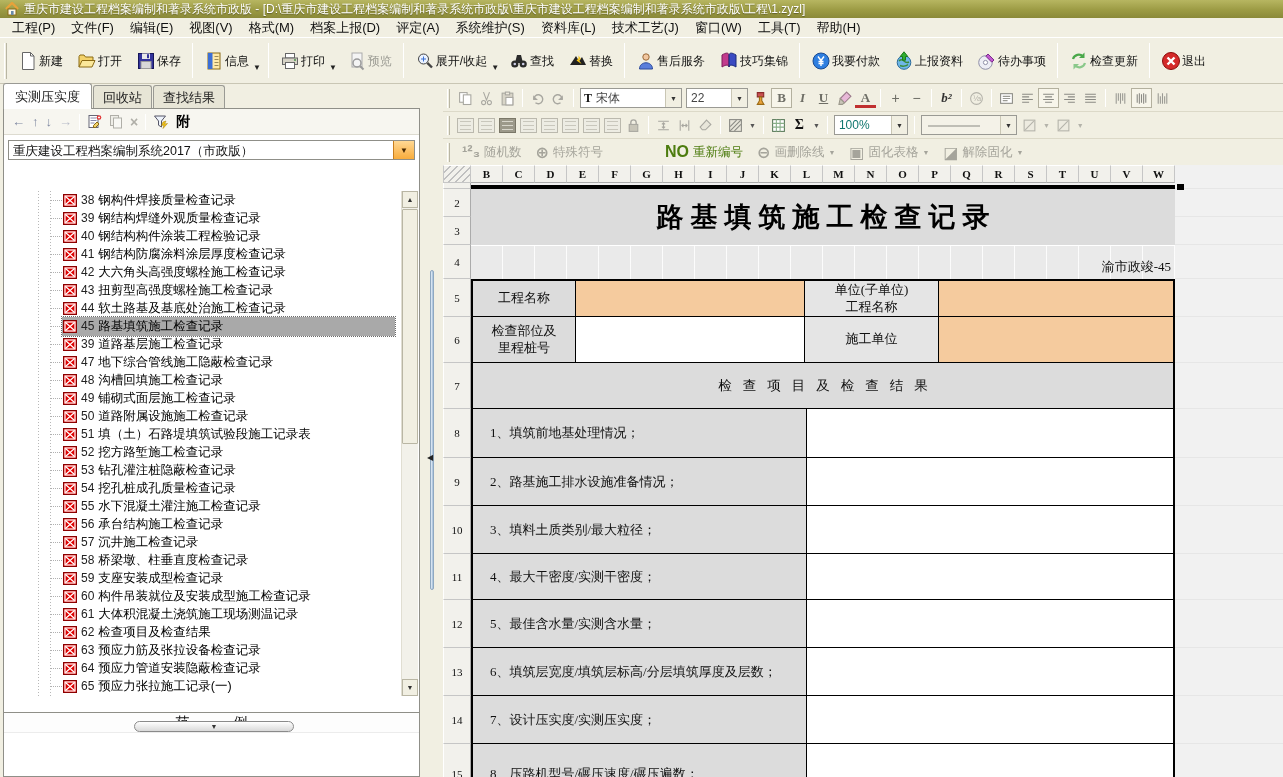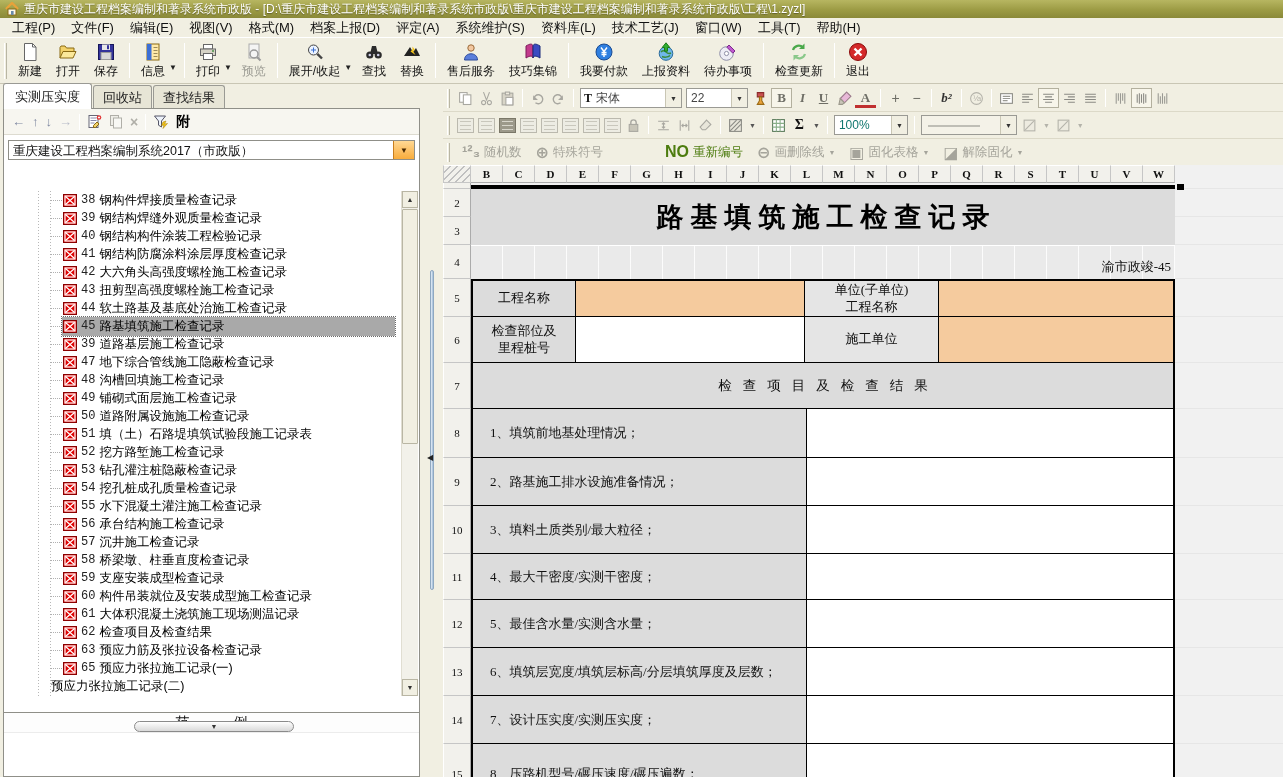--- a/index.html
+++ b/index.html
@@ -15,21 +15,21 @@
   
   .menubar { height:20px; display:flex; align-items:center; background:#F1EFE2; padding-left:4px;
     border-bottom:1px solid #FFFFFF; font-size:13px; }
   .menu-item { padding:2px 8px; cursor:default; }
 
   
   .main-toolbar { height:46px; display:flex; align-items:center; background:#F1EFE2;
     border-bottom:1px solid #C9C6B4; padding:1px 2px; }
   .thandle { width:3px; height:36px; border-left:1px solid #fff; border-right:1px solid #B9B6A4; margin:0 4px 0 2px; }
   .tb-group { display:flex; align-items:center; }
-  .tbtn { display:flex; flex-direction:column; align-items:center; justify-content:center;
+  .tbtn { display:flex; flex-direction:row; align-items:center; justify-content:center;
     padding:2px 7px 1px; gap:1px; font-size:12px; color:#111; }
   .tbtn .i20 { width:20px; height:20px; }
   .tbtn.disabled { color:#9B9B93; }
   .tdrop { font-size:8px; color:#222; margin:14px 3px 0 -3px; }
   .tsep { width:1px; align-self:stretch; margin:4px 4px; background:#C2BFAD; border-right:1px solid #fff; }
 
   
   .left-panel { position:absolute; left:0; top:85px; width:422px; bottom:0; }
   .tabs { display:flex; align-items:flex-end; height:24px; padding-left:3px; }
   .tab { padding:3px 9px 2px; background:#E7E5D6; border:1px solid #9A9A94; border-bottom:none;
@@ -49,21 +49,21 @@
     display:flex; align-items:center; justify-content:center; font-size:8px; color:#4a2a00; }
 
   .tree { position:absolute; left:0; right:0; top:82px; bottom:80px; overflow:hidden; background:#fff; }
   .tree-guide { position:absolute; top:0; bottom:0; width:1px;
     background-image:repeating-linear-gradient(#B8B8B8 0 1px, transparent 1px 3px); }
   .titem { display:flex; align-items:center; height:18px; padding-left:46px; padding-right:24px; position:relative; }
   .tstub { width:12px; height:0; border-top:1px dotted #B0B0B0; flex:0 0 auto; }
   .tbody { display:flex; align-items:center; gap:4px; padding:1px 4px 1px 1px; flex:1; min-width:0; }
   .tbody.selected { background:#A9A9A9; outline:1px dotted #6a6a6a; }
   .ricon { flex:0 0 auto; width:14px; height:13px; }
-  .tnum { color:#222; font-size:12px;font-family:Liberation Mono, monospace; }
+  .tnum { color:#222; font-size:12px; }
   .tlabel { color:#000; font-size:12.5px; white-space:nowrap; overflow:hidden; }
 
   .vscroll { position:absolute; right:1px; top:82px; bottom:80px; width:17px; background:#F2F1EA; border-left:1px solid #E0DED2; }
   .sb-btn { height:17px; background:#F1EFE2; border:1px solid #B9B6A4; display:flex; align-items:center; justify-content:center;
     font-size:7px; color:#333; }
   .sb-btn.bottom { position:absolute; bottom:0; left:0; right:0; }
   .sb-thumb { position:absolute; left:0; right:0; top:18px; height:235px; background:#F1EFE2;
     border:1px solid #B9B6A4; border-radius:1px; }
 
   .pill { position:absolute; left:130px; top:612px; width:160px; height:11px; border:1px solid #8a8a8a;
@@ -707,20 +707,32 @@
                 <svg class="ricon" viewBox="0 0 14 13">
                   <rect x="0.5" y="0.5" width="13" height="12" fill="#DD0000" stroke="#8a0000"></rect>
                   <rect x="2" y="2" width="10" height="9" fill="none" stroke="#fff" stroke-width="1.2"></rect>
                   <path d="M2.5 2.5l9 8M11.5 2.5l-9 8" stroke="#fff" stroke-width="1.2"></path>
                 </svg>
                 <span class="tnum">63</span>
                 <span class="tlabel">预应力筋及张拉设备检查记录</span>
               </span>
             </div>
 
+            <div class="titem">
+              <span class="tstub"></span>
+              <span class="tbody">
+                <svg class="ricon" viewBox="0 0 14 13">
+                  <rect x="0.5" y="0.5" width="13" height="12" fill="#DD0000" stroke="#8a0000"></rect>
+                  <rect x="2" y="2" width="10" height="9" fill="none" stroke="#fff" stroke-width="1.2"></rect>
+                  <path d="M2.5 2.5l9 8M11.5 2.5l-9 8" stroke="#fff" stroke-width="1.2"></path>
+                </svg>
+                <span class="tnum">64</span>
+                <span class="tlabel">预应力管道安装隐蔽检查记录</span>
+              </span>
+            </div>
 
             <div class="titem">
               <span class="tstub"></span>
               <span class="tbody">
                 <svg class="ricon" viewBox="0 0 14 13">
                   <rect x="0.5" y="0.5" width="13" height="12" fill="#DD0000" stroke="#8a0000"></rect>
                   <rect x="2" y="2" width="10" height="9" fill="none" stroke="#fff" stroke-width="1.2"></rect>
                   <path d="M2.5 2.5l9 8M11.5 2.5l-9 8" stroke="#fff" stroke-width="1.2"></path>
                 </svg>
                 <span class="tnum">65</span>

